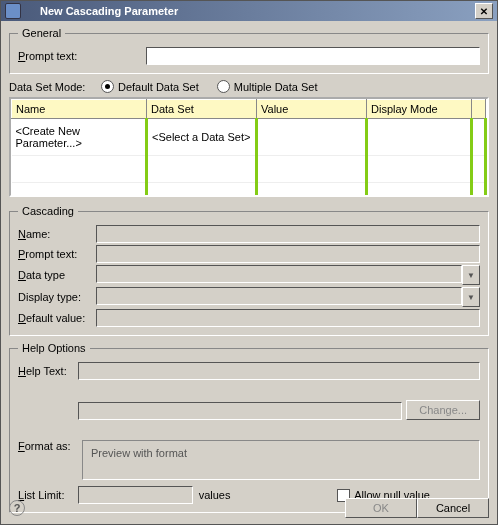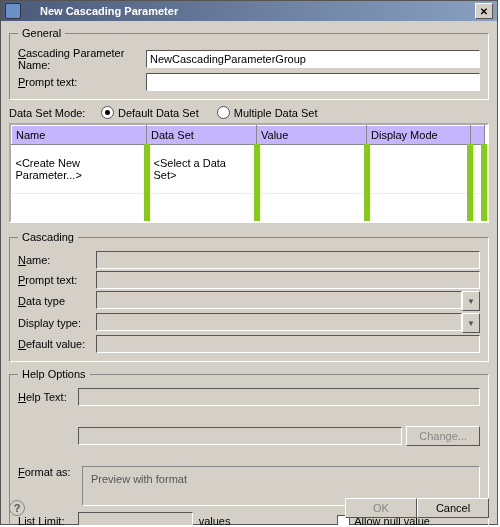--- a/index.html
+++ b/index.html
@@ -18,59 +18,55 @@
   input[type=text].field{flex:1;height:16px;border:1px solid #888;border-top-color:#555;border-left-color:#555;border-right-color:#fff;border-bottom-color:#fff;background:#fff;padding:0 3px;font-family:inherit;font-size:11px}
   input[type=text].ro{background:#d4d0c8}
   .radio-row{display:flex;align-items:center;margin:6px 0 4px 0}
   .radio-row .lead{width:92px}
   .radio-opt{display:flex;align-items:center;margin-right:18px;gap:4px}
   .radio{width:11px;height:11px;border-radius:50%;border:1px solid #555;background:#fff;display:flex;align-items:center;justify-content:center}
   .radio.sel::after{content:"";width:5px;height:5px;border-radius:50%;background:#000}
   .section-label{margin:2px 0 2px 2px}
   .grid-wrap{border:2px inset #fff;background:#fff;height:96px;overflow:hidden}
   table.grid{border-collapse:collapse;width:100%;table-layout:fixed}
-  table.grid th{background:#c4b5fd;border:1px solid #888;border-top-color:#fff;border-left-color:#fff;font-weight:normal;text-align:left;padding:2px 4px;height:14px}
-  table.grid td{border-right:6px solid #84cc16;border-bottom:1px solid #eee;padding:12px 4px;height:14px}
+  table.grid th{background:#fef9c3;border:1px solid #888;border-top-color:#fff;border-left-color:#fff;font-weight:normal;text-align:left;padding:2px 4px;height:14px}
+  table.grid td{border-right:3px solid #84cc16;border-bottom:1px solid #eee;padding:6px 4px;height:14px}
   .combo{flex:1;display:flex}
   .combo .cb-field{flex:1;height:16px;border:1px solid #888;border-top-color:#555;border-left-color:#555;border-right-color:#fff;border-bottom-color:#fff;background:#d4d0c8}
   .combo .cb-btn{width:16px;height:18px;background:#d4d0c8;border:1px solid #fff;border-right-color:#555;border-bottom-color:#555;display:flex;align-items:center;justify-content:center;font-size:8px;color:#555}
   .btn{height:20px;border:1px solid #fff;border-right-color:#555;border-bottom-color:#555;background:#d4d0c8;padding:0 12px;display:inline-flex;align-items:center;justify-content:center;font-family:inherit;font-size:11px}
   .btn.disabled{color:#888}
   .preview-box{border:1px solid #888;border-top-color:#888;border-left-color:#888;border-right-color:#fff;border-bottom-color:#fff;padding:6px 8px;margin-left:4px;flex:1;height:26px;color:#555}
   .footer{position:absolute;bottom:6px;left:8px;right:8px;display:flex;align-items:center;justify-content:space-between}
   .help{width:14px;height:14px;border-radius:50%;border:1px solid #888;display:flex;align-items:center;justify-content:center;color:#555;font-weight:bold}
   .footer-btns{display:flex;gap:0}
   .footer-btns .btn{width:72px}
   .check{width:11px;height:11px;border:1px solid #555;background:#fff;margin-right:4px}
   .small-input{width:56px}
-  .change-row{display:flex;align-items:center;margin:20px 0}
+  .change-row{display:flex;align-items:flex-end;margin:20px 0}
 </style>
 </head>
 <body>
 
 <div class="dialog">
 
   <div class="titlebar">
     <div class="t-left">
       <span class="t-icon"></span>
       <span>New Cascading Parameter</span>
     </div>
     <div class="close">
       <span>✕</span>
     </div>
   </div>
 
   <div class="content">
 
     <fieldset class="sunken">
       <legend>General</legend>
-      <div class="row">
-        <span class="lbl u">Cascading Parameter Name:</span>
-        <input type="text" class="field" value="NewCascadingParameterGroup" style="">
-      </div>
       <div class="row">
         <span class="lbl u">Prompt text:</span>
         <input type="text" class="field" value="" style="">
       </div>
     </fieldset>
 
     <div class="radio-row">
       <span class="lead">Data Set Mode:</span>
       <div class="radio-opt">
         <span class="radio sel"></span>

